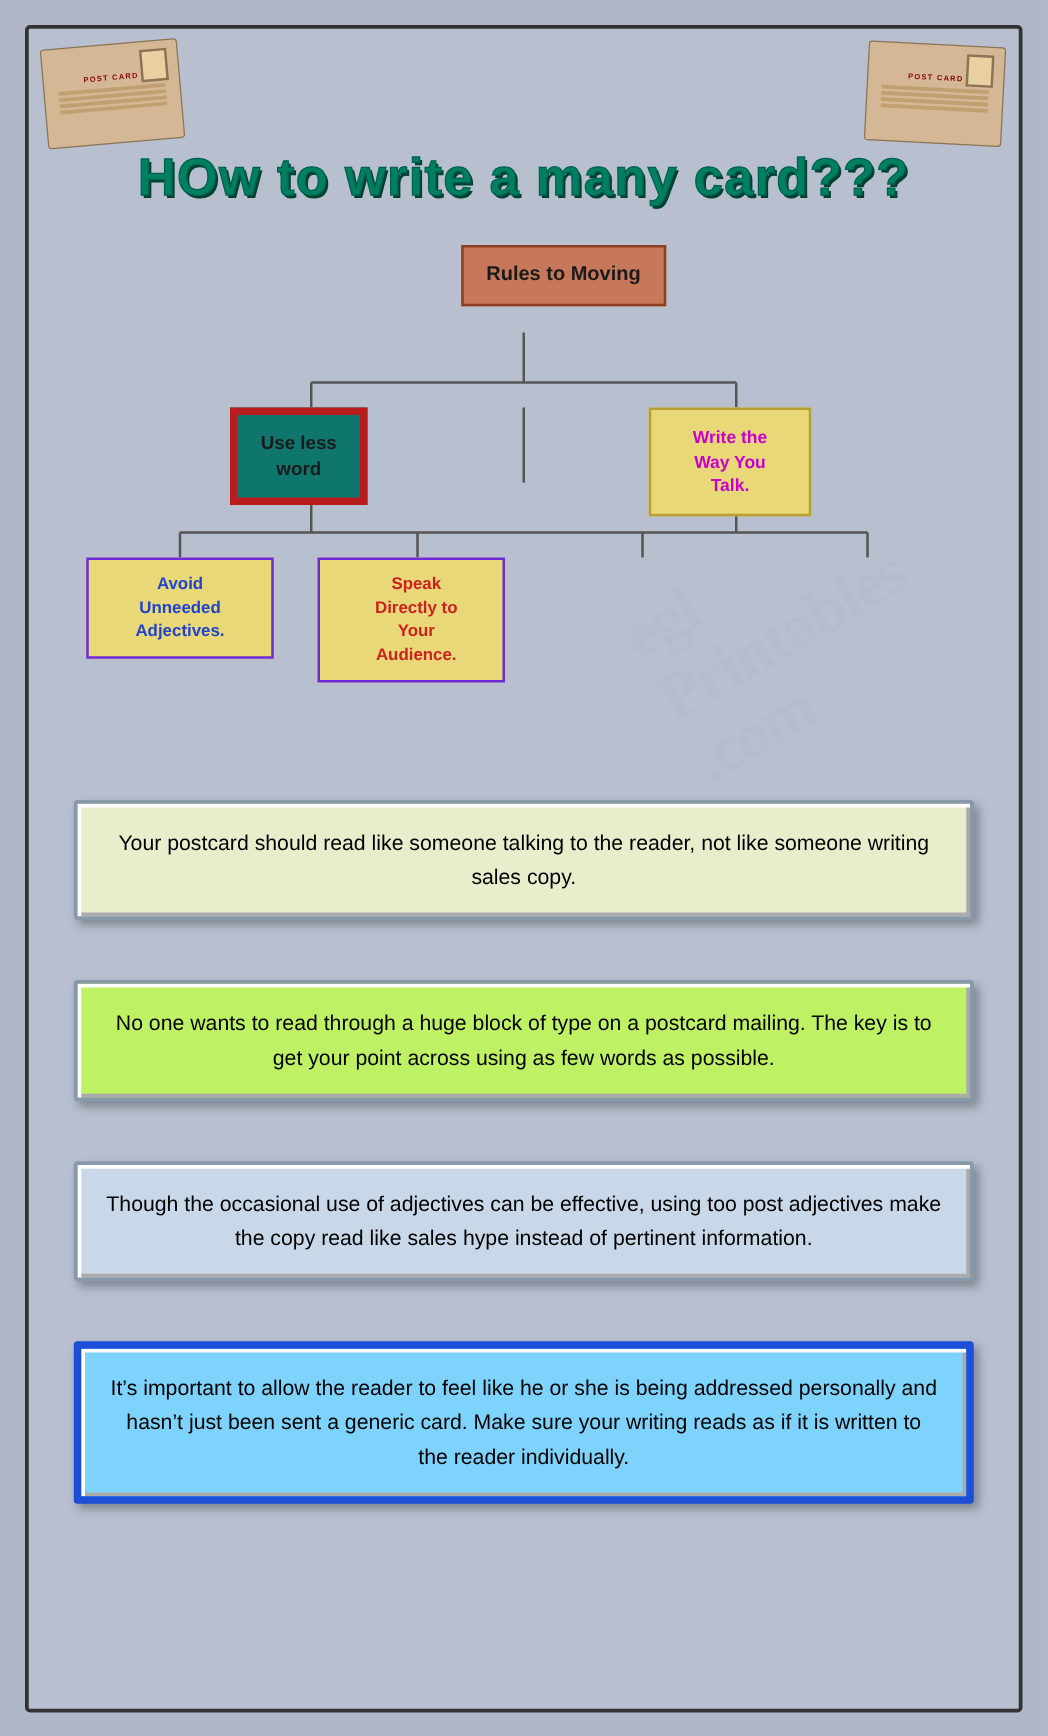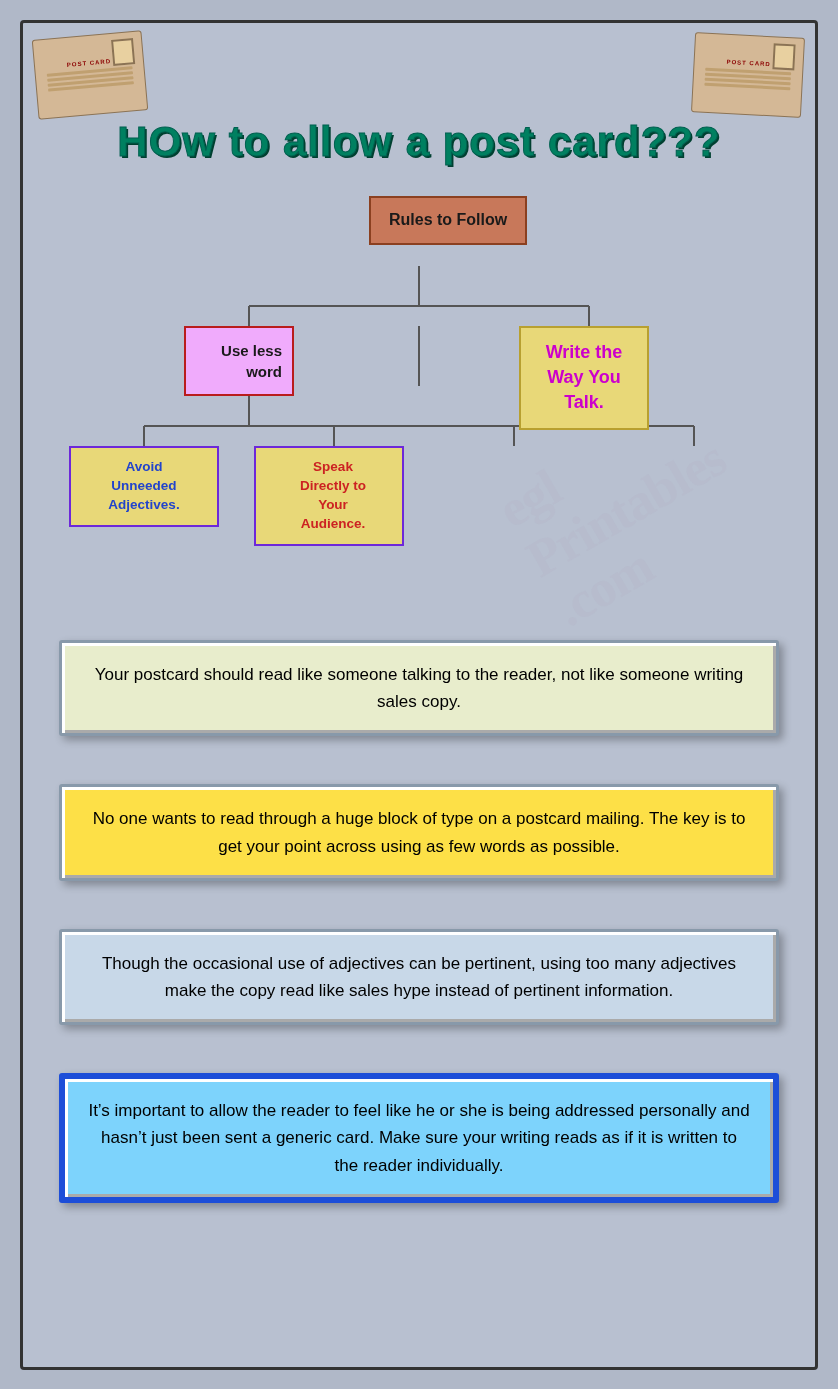--- a/index.html
+++ b/index.html
@@ -103,37 +103,37 @@
       padding: 12px 18px;
       text-align: center;
       font-size: 16px;
       font-weight: bold;
       color: #1a1a1a;
       min-width: 100px;
       line-height: 1.3;
     }
 
     .node-l2 {
-      background: #f0abfc;
-      border: 2px solid #b91c1c;
+      background: #0f766e;
+      border: 6px solid #b91c1c;
       padding: 12px 10px;
-      text-align: right;
+      text-align: center;
       font-size: 15px;
       font-weight: bold;
       color: #1a1a1a;
       min-width: 110px;
       line-height: 1.4;
     }
 
     .node-l2-pink {
       background: #e8d878;
       border: 2px solid #b8a030;
       padding: 12px 10px;
       text-align: center;
-      font-size: 18px;
+      font-size: 14px;
       font-weight: bold;
       color: #cc00cc;
       min-width: 130px;
       line-height: 1.4;
     }
 
     .node-l3 {
       background: #e8d878;
       border: 2px solid #6d28d9;
       padding: 10px 8px;
@@ -163,21 +163,21 @@
     }
 
     .info-box-green {
       background: #e8edcc;
       border: 3px solid #8899aa;
       
       box-shadow: inset 3px 3px 0 #fff, inset -3px -3px 0 #aaa, 4px 4px 8px rgba(0,0,0,0.3);
     }
 
     .info-box-tan {
-      background: #fde047;
+      background: #bef264;
       border: 3px solid #8899aa;
       box-shadow: inset 3px 3px 0 #fff, inset -3px -3px 0 #aaa, 4px 4px 8px rgba(0,0,0,0.3);
     }
 
     .info-box-blue {
       background: #c8d8e8;
       border: 3px solid #8899aa;
       box-shadow: inset 3px 3px 0 #fff, inset -3px -3px 0 #aaa, 4px 4px 8px rgba(0,0,0,0.3);
     }
 
@@ -238,21 +238,21 @@
     <div class="pc-label">POST CARD</div>
     <div class="pc-lines">
       <div class="pc-line"></div>
       <div class="pc-line"></div>
       <div class="pc-line"></div>
       <div class="pc-line"></div>
     </div>
     <div class="pc-stamp"></div>
   </div>
 
-  <div class="page-title">HOw to allow a post card???</div>
+  <div class="page-title">HOw to write a many card???</div>
 
   <div class="flowchart-wrapper">
 
     <svg class="flow-svg" width="730" height="430" xmlns="http://www.w3.org/2000/svg">
 
       <line x1="365" y1="80" x2="365" y2="120" stroke="#555" stroke-width="2"></line>
 
       <line x1="195" y1="120" x2="535" y2="120" stroke="#555" stroke-width="2"></line>
 
       <line x1="195" y1="120" x2="195" y2="140" stroke="#555" stroke-width="2"></line>
@@ -269,21 +269,21 @@
       <line x1="460" y1="240" x2="460" y2="260" stroke="#555" stroke-width="2"></line>
       <line x1="640" y1="240" x2="640" y2="260" stroke="#555" stroke-width="2"></line>
 
       <line x1="365" y1="140" x2="365" y2="200" stroke="#555" stroke-width="2"></line>
     </svg>
 
     <div style="position:absolute; top:10px; left:315px;">
       <div class="node-root">
         <span>Rules
 to
-Follow</span>
+Moving</span>
       </div>
     </div>
 
     <div style="position:absolute; top:140px; left:130px;">
       <div class="node-l2">
         Use less<br>word
       </div>
     </div>
 
     <div style="position:absolute; top:140px; left:465px;">
@@ -310,20 +310,20 @@
 
   <div class="info-box info-box-green">
     <span>Your postcard should read like someone talking to the reader, not like someone writing sales copy.</span>
   </div>
 
   <div class="info-box info-box-tan">
     <span>No one wants to read through a huge block of type on a postcard mailing.  The key is to get your point across using as few words as possible.</span>
   </div>
 
   <div class="info-box info-box-blue">
-    <span>Though the occasional use of adjectives can be pertinent, using too many adjectives make the copy read like sales hype instead of pertinent information.</span>
+    <span>Though the occasional use of adjectives can be effective, using too post adjectives make the copy read like sales hype instead of pertinent information.</span>
   </div>
 
   <div class="info-box info-box-pink">
     <span>It’s important to allow the reader to feel like he or she is being addressed personally and hasn’t just been sent a generic card.  Make sure your writing reads as if it is written to the reader individually.</span>
   </div>
 
 </div>
 
 </body></html>

